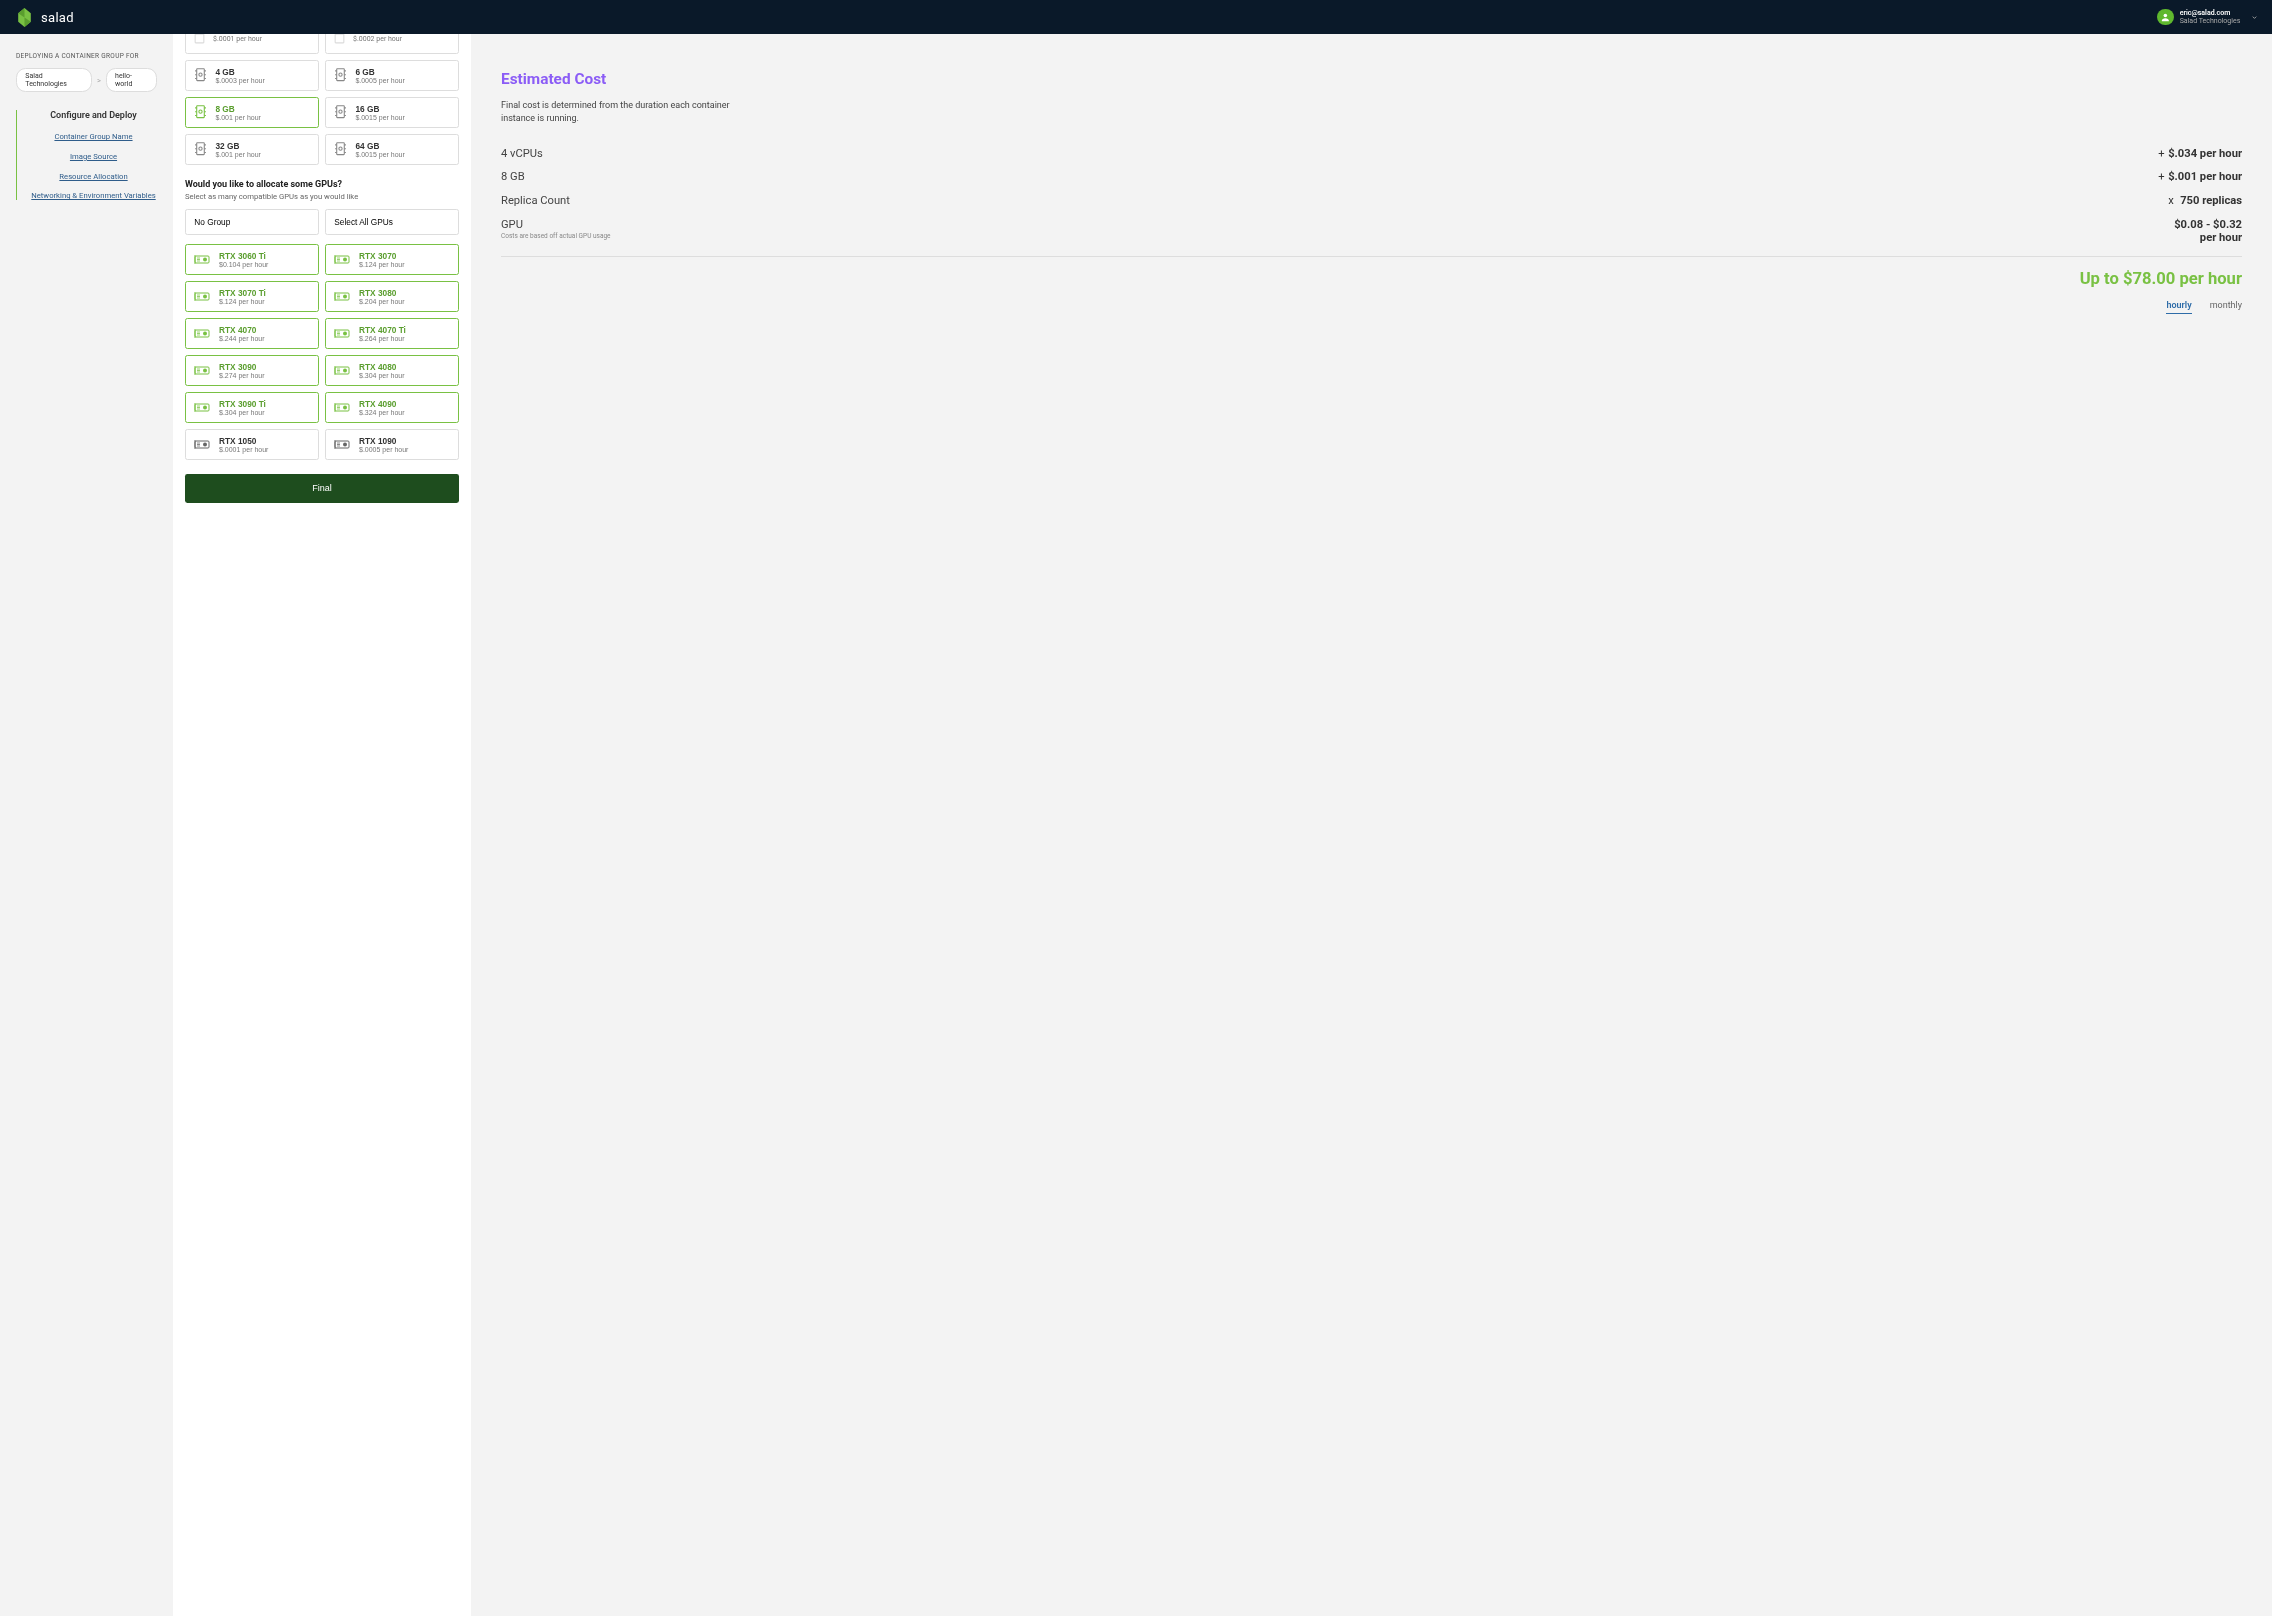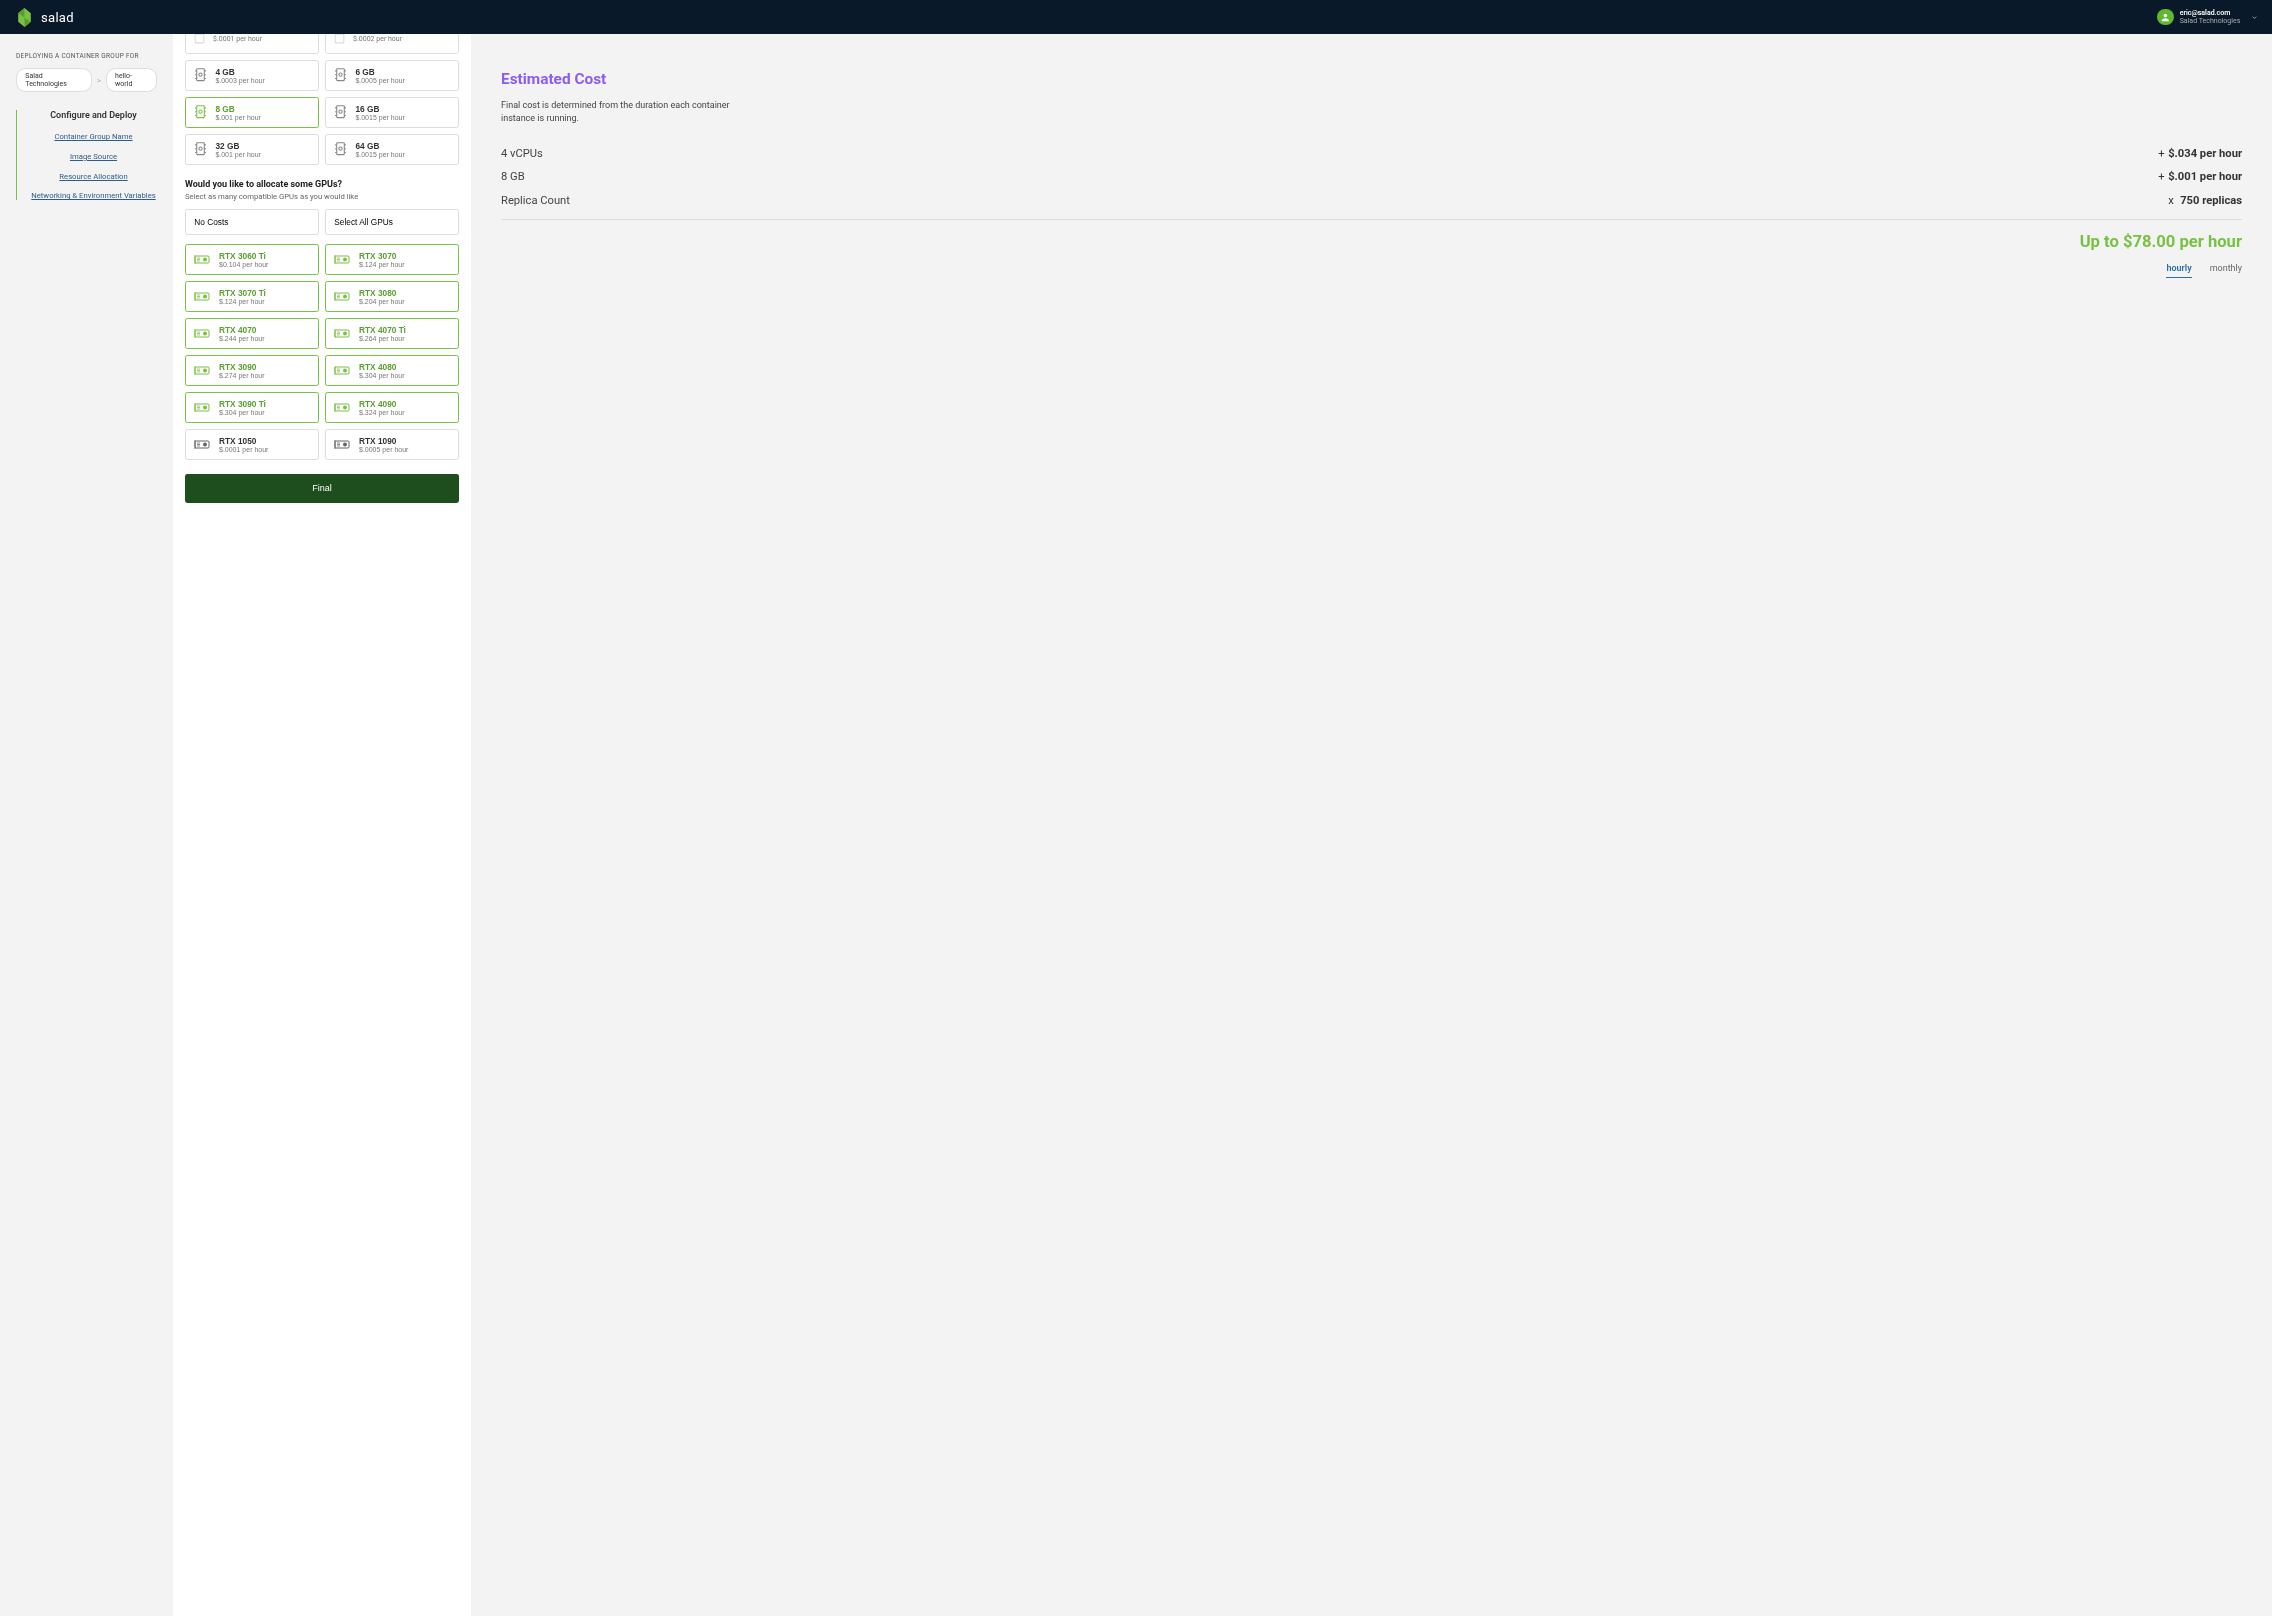--- a/index.html
+++ b/index.html
@@ -259,21 +259,21 @@
             <div class="card-text">
               <span class="card-title">64 GB</span>
               <span class="card-sub">$.0015 per hour</span>
             </div>
           </button>
         </div>
 
       <div class="section-title">Would you like to allocate some GPUs?</div>
       <div class="section-sub">Select as many compatible GPUs as you would like</div>
       <div class="gpu-toggle-row">
-        <button class="gpu-toggle">No Costs</button>
+        <button class="gpu-toggle">No Group</button>
         <button class="gpu-toggle">Select All GPUs</button>
       </div>
       <div class="option-grid" id="gpu-grid">
           <button class="option-card gpu-sel">
             <span class="gpu-icon">
               <svg width="18" height="12" viewBox="0 0 36 24" fill="none">
                 <rect x="2" y="6" width="28" height="14" rx="2" stroke="#79c143" stroke-width="2"></rect>
                 <circle cx="22" cy="13" r="4" fill="#79c143"></circle>
                 <line x1="2" y1="4" x2="2" y2="22" stroke="#79c143" stroke-width="2"></line>
                 <line x1="6" y1="10" x2="12" y2="10" stroke="#79c143" stroke-width="1.5"></line>
@@ -479,20 +479,27 @@
       <span class="cost-value"><span class="cost-prefix">+</span><span>$.034 per hour</span></span>
     </div>
     <div class="cost-row">
       <span class="cost-label">8 GB</span>
       <span class="cost-value"><span class="cost-prefix">+</span><span>$.001 per hour</span></span>
     </div>
     <div class="cost-row">
       <span class="cost-label">Replica Count</span>
       <span class="cost-value"><span class="cost-prefix">x</span> <span>750 replicas</span></span>
     </div>
+    <div class="cost-row">
+      <div>
+        <div class="cost-label">GPU</div>
+        <div class="cost-note">Costs are based off actual GPU usage</div>
+      </div>
+      <span class="cost-value" style="max-width:83px">$0.08 - $0.32 per hour</span>
+    </div>
 
     <hr class="cost-divider">
 
     <div class="cost-total">Up to $78.00 per hour</div>
     <div class="cost-tabs">
       <span class="cost-tab active">hourly</span>
       <span class="cost-tab">monthly</span>
     </div>
   </div>
 </div>

